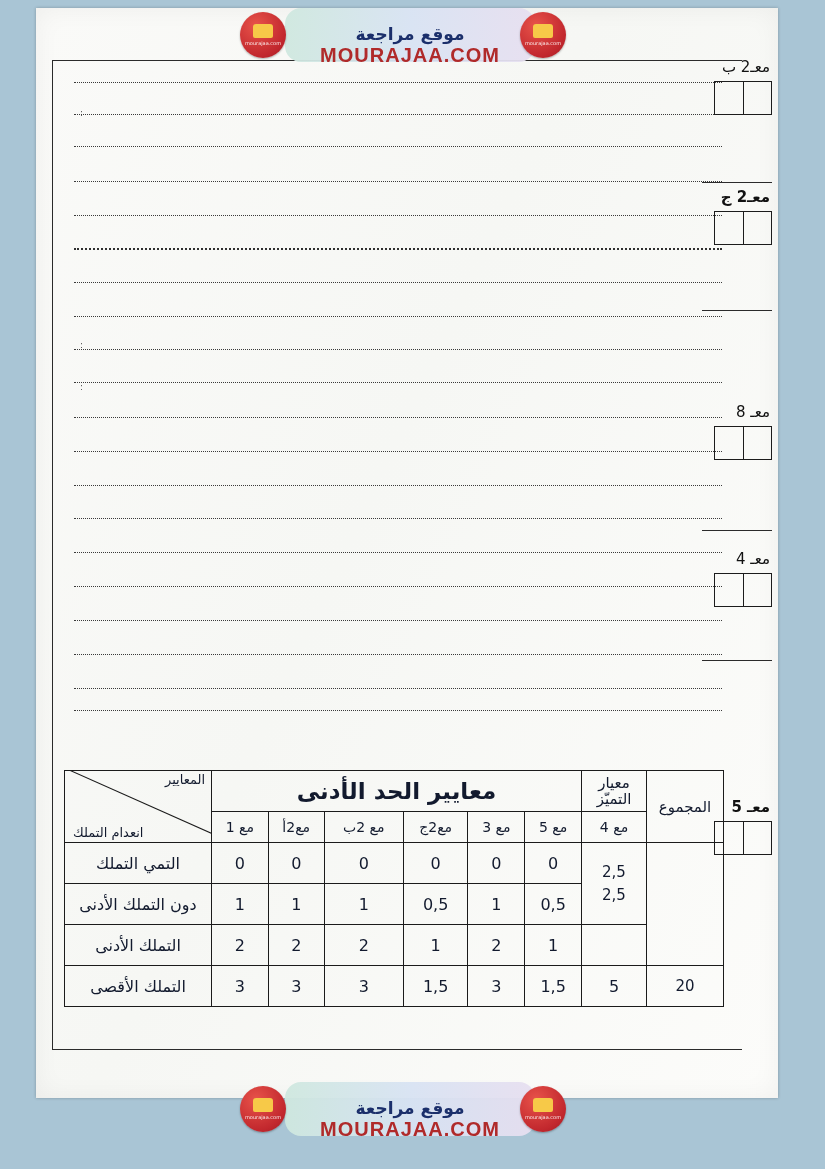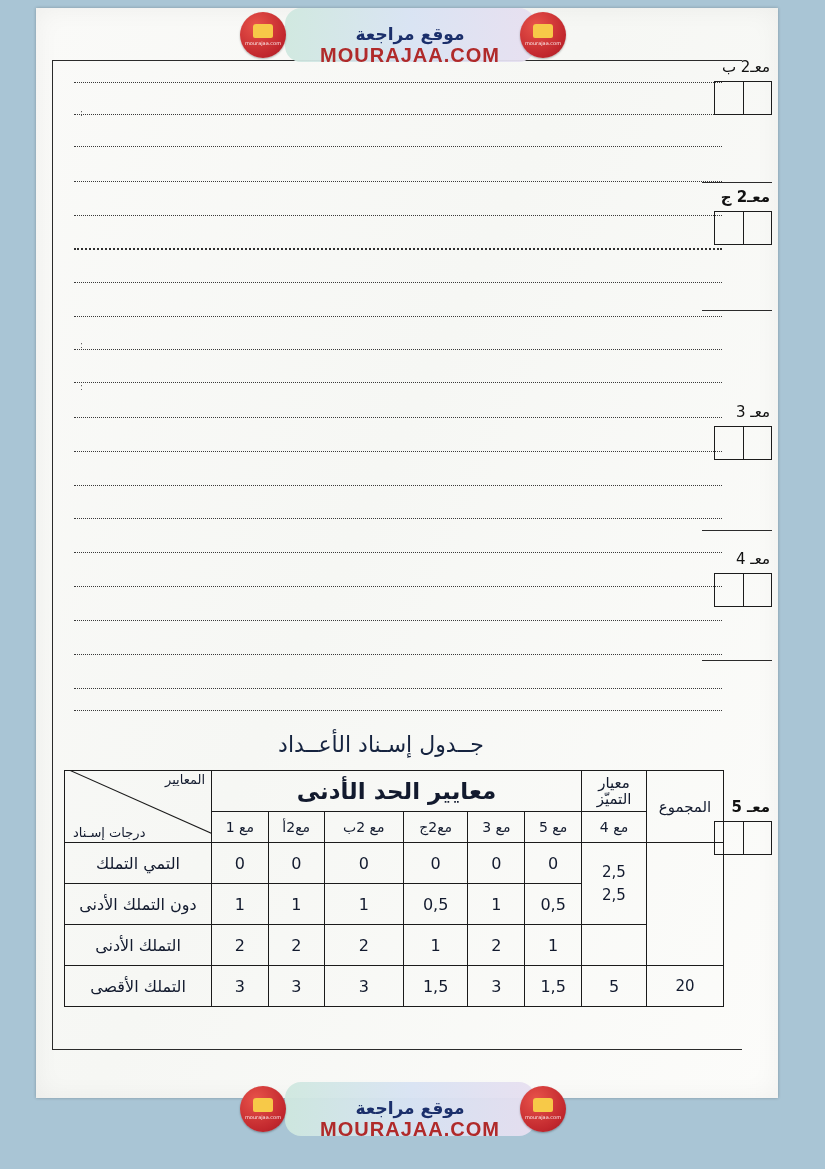--- a/index.html
+++ b/index.html
@@ -330,21 +330,21 @@
       <div class="crit-block" style="top:130px;font-weight:bold;">
         <div class="crit-label">معـ2 ج</div>
         <div class="crit-boxes">
           <div class="cell"></div>
           <div class="cell"></div>
         </div>
       </div>
       <div class="crit-sep" style="top:250px;"></div>
 
       <div class="crit-block" style="top:345px;">
-        <div class="crit-label">معـ 3</div>
+        <div class="crit-label">معـ 8</div>
         <div class="crit-boxes">
           <div class="cell"></div>
           <div class="cell"></div>
         </div>
       </div>
       <div class="crit-sep" style="top:470px;"></div>
 
       <div class="crit-block" style="top:492px;">
         <div class="crit-label">معـ 4</div>
         <div class="crit-boxes">
@@ -356,32 +356,31 @@
 
       <div class="crit-block" style="top:740px;font-weight:bold;">
         <div class="crit-label">معـ 5</div>
         <div class="crit-boxes">
           <div class="cell"></div>
           <div class="cell"></div>
         </div>
       </div>
     </div>
 
-    <div class="table-title">جــدول إسـناد الأعــداد</div>
 
     <table class="marks-table">
       <tbody>
           <tr>
         <td class="sum-cell" rowspan="2">المجموع</td>
         <td class="crit-head-cell">معيار التميّز</td>
         <td class="hdr-span" colspan="6">معايير الحد الأدنى</td>
         <td class="corner" rowspan="2">
           <span class="diag"></span>
           <span class="t1">المعايير</span>
-          <span class="t2">درجات إسـناد</span>
+          <span class="t2">انعدام التملك</span>
         </td>
       </tr>
       <tr>
         <td class="sub-hdr">مع 4</td>
         <td class="sub-hdr">مع 5</td>
         <td class="sub-hdr">مع 3</td>
         <td class="sub-hdr">مع2ج</td>
         <td class="sub-hdr">مع 2ب</td>
         <td class="sub-hdr">مع2أ</td>
         <td class="sub-hdr">مع 1</td>

